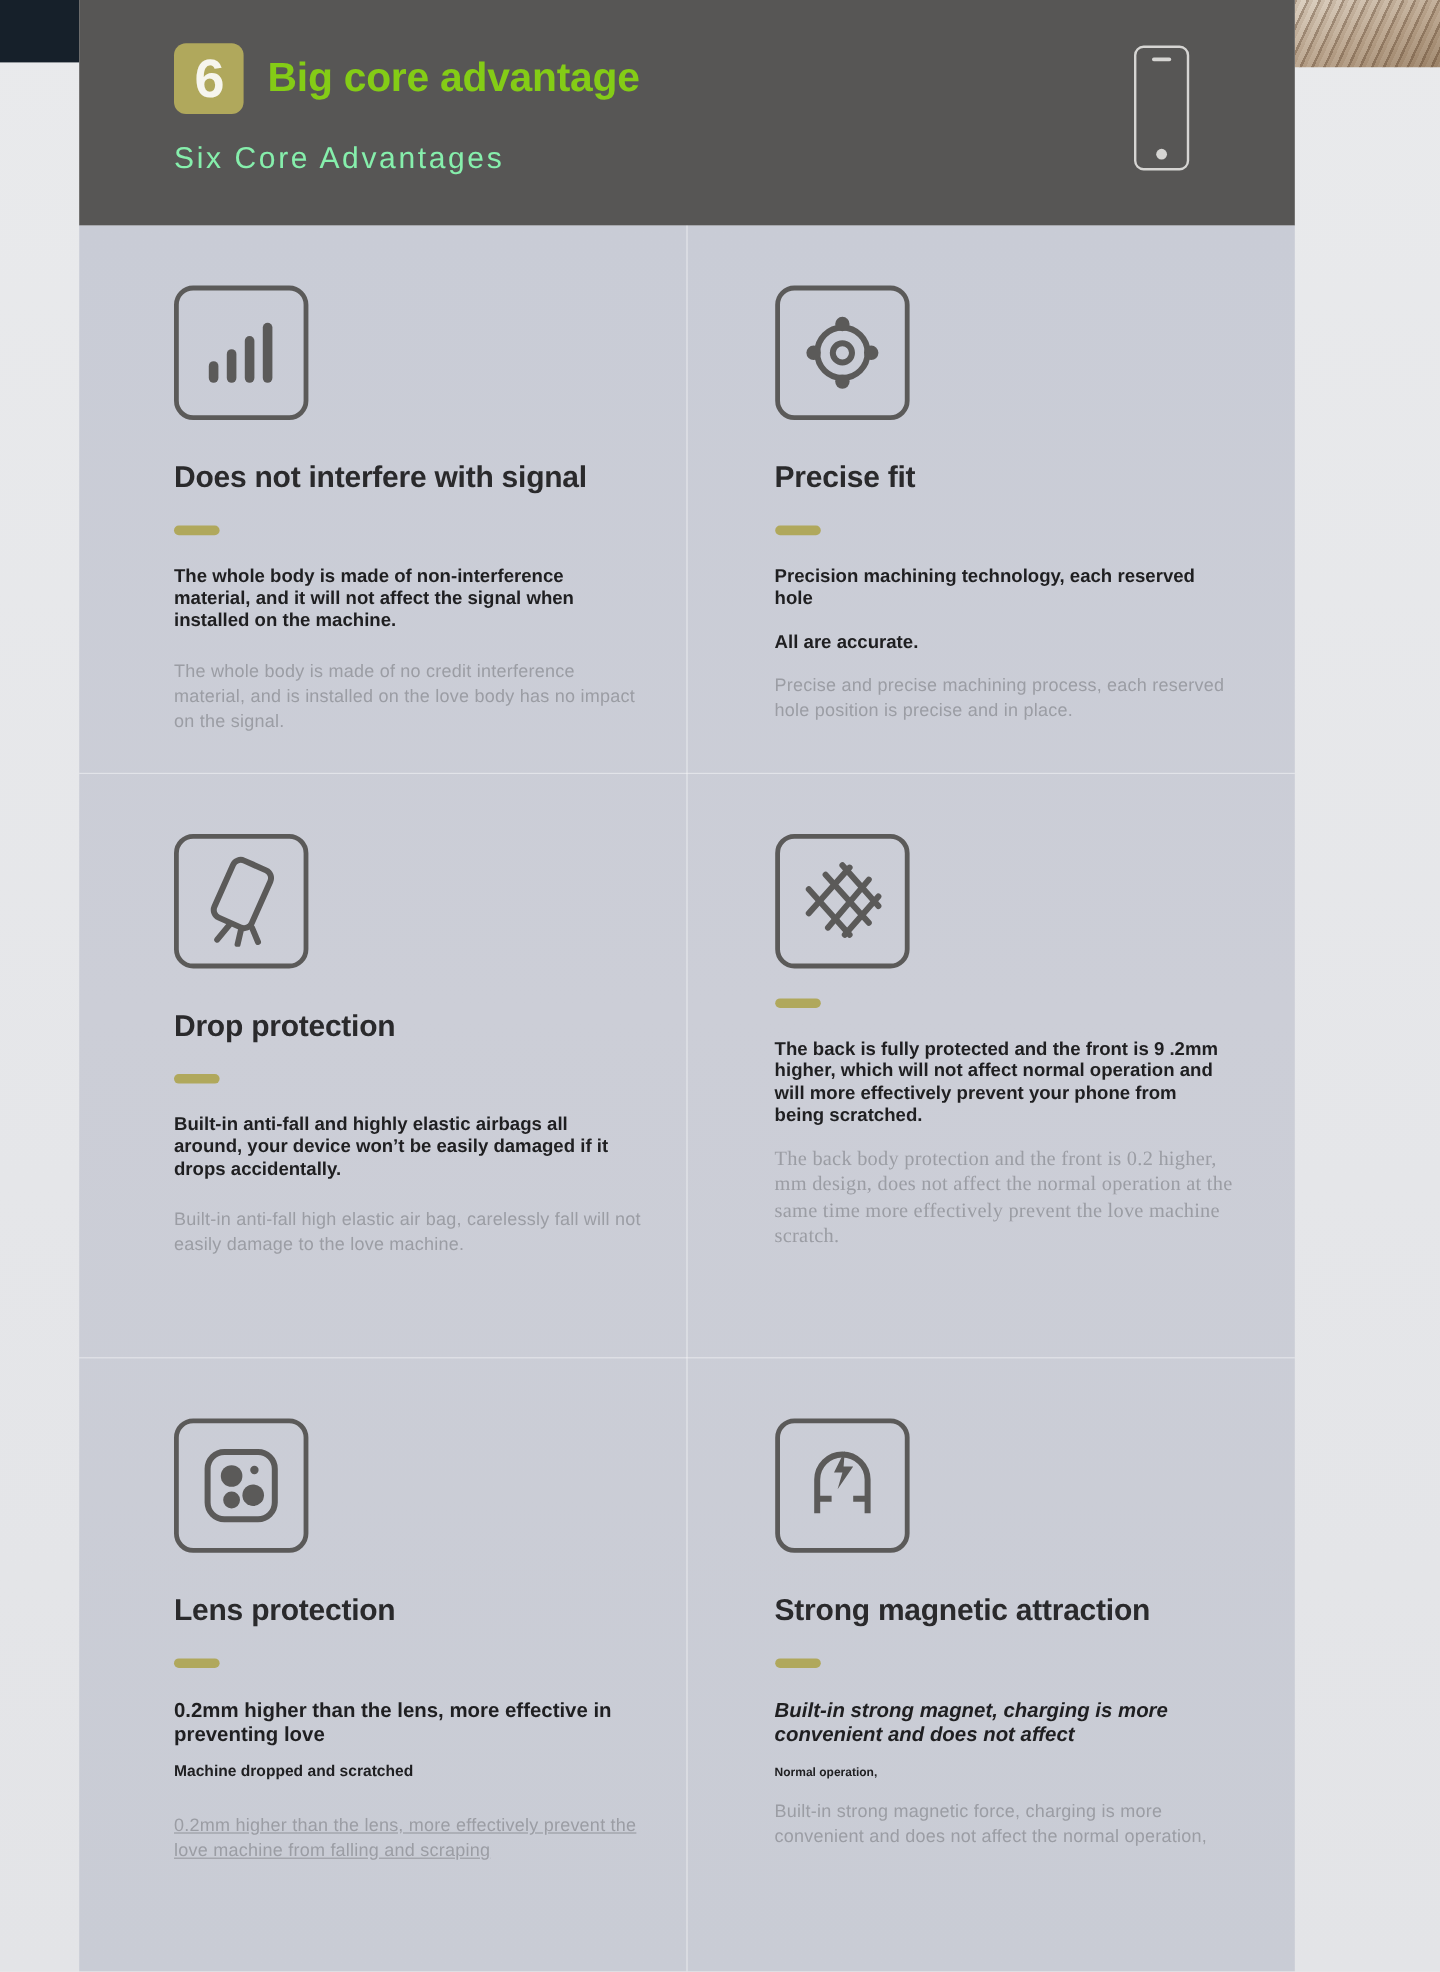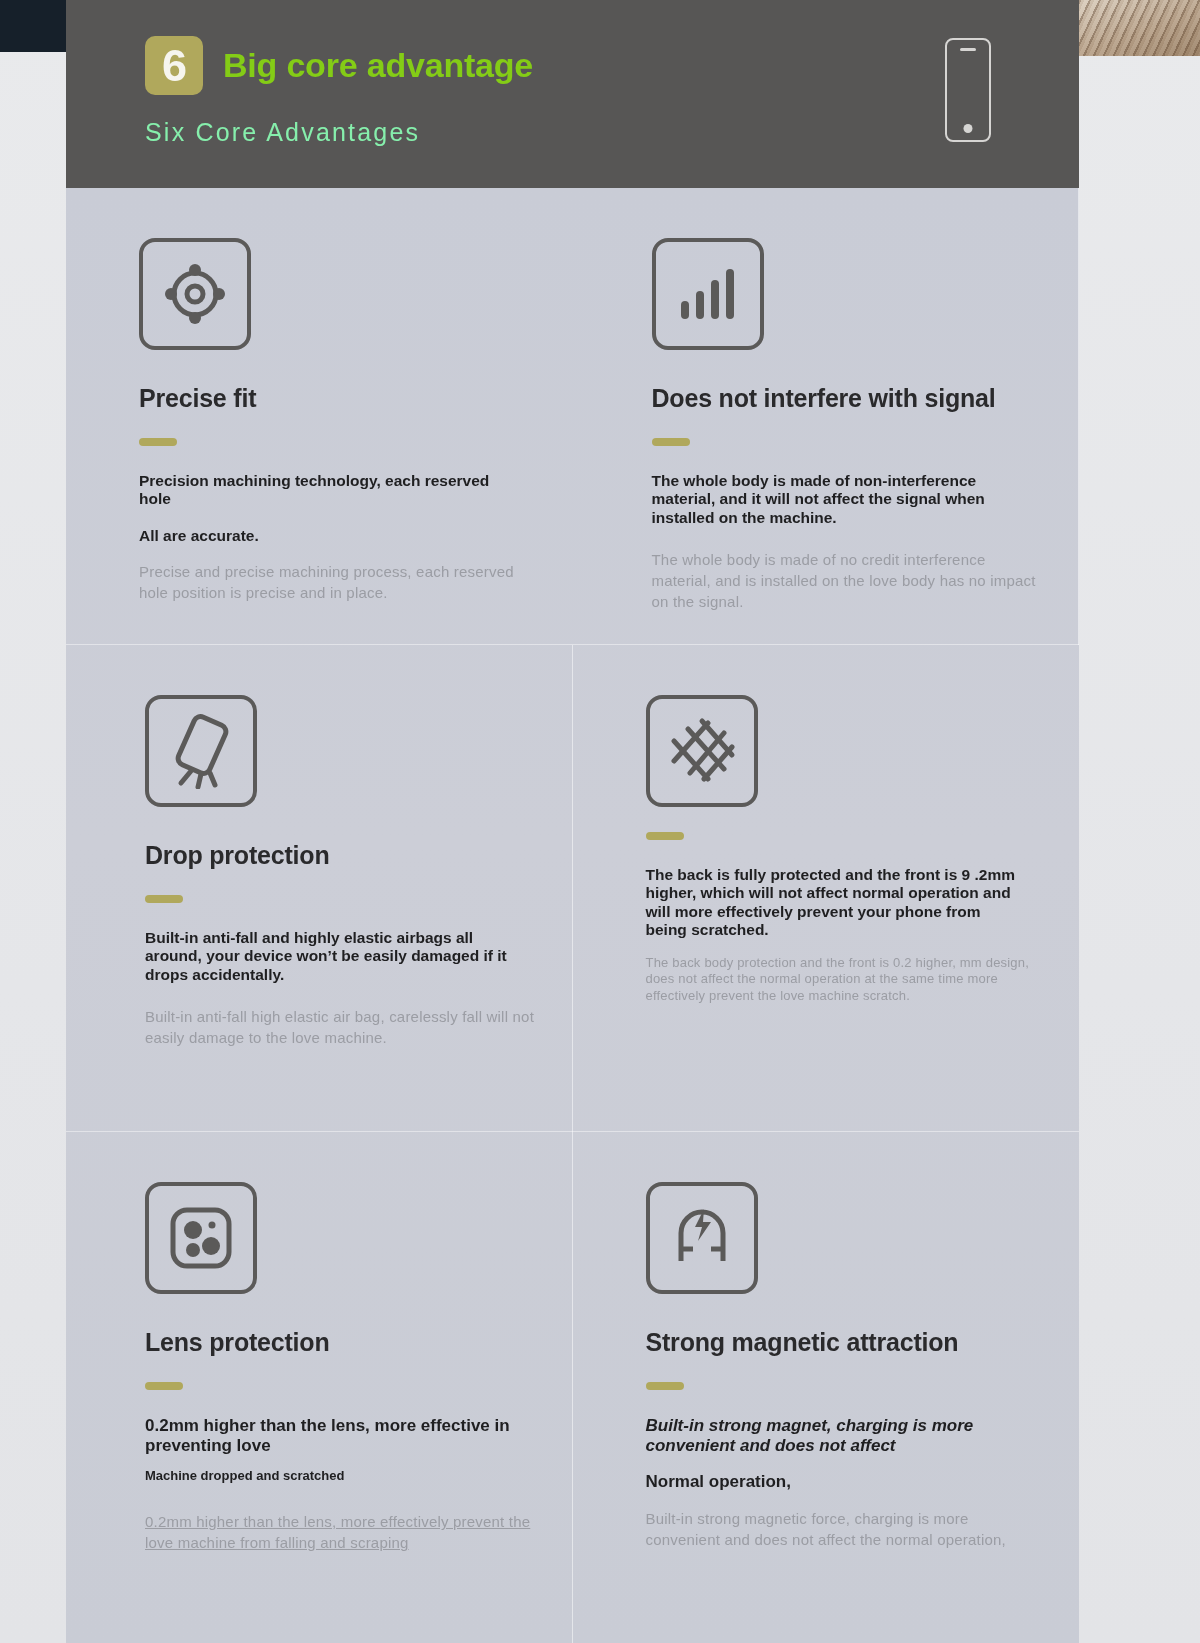--- a/index.html
+++ b/index.html
@@ -147,21 +147,21 @@
     font-weight: bold;
   }
   .desc-gray {
     margin-top: 22px;
     color: #9b9da4;
     font-size: 15px;
     line-height: 1.42;
     letter-spacing: .2px;
     max-width: 400px;
   }
-  .desc-gray.compact { font-size: 13px; line-height: 1.25; }
+  .desc-gray.compact { font-size: 17px; line-height: 1.25; font-family: Liberation Serif, serif; }
   .desc-gray.gap-sm { margin-top: 16px; }
   .desc-gray.gap-lg { margin-top: 28px; text-decoration: underline; }
 </style>
 </head>
 <body>
 
 <div id="page">
 
   <div class="edge-dark-tl"></div>
   <div class="edge-wood-tr"></div>
@@ -174,58 +174,58 @@
       </div>
       <div class="header-sub">Six Core Advantages</div>
     </div>
     <div class="phone-badge">
       <span class="speaker"></span>
       <span class="home"></span>
     </div>
   </div>
 
   <div class="grid">
-
-    <div class="card col2 bordered-bottom">
-      <div class="icon-box">
-        <svg width="68" height="68" viewBox="0 0 68 68">
-          <g fill="none" stroke="#5b5a59" stroke-width="5">
-            <circle cx="34" cy="34" r="21"></circle>
-            <circle cx="34" cy="34" r="8"></circle>
-          </g>
-          <g fill="#5b5a59">
-            <circle cx="34" cy="10" r="6"></circle>
-            <circle cx="34" cy="58" r="6"></circle>
-            <circle cx="10" cy="34" r="6"></circle>
-            <circle cx="58" cy="34" r="6"></circle>
-          </g>
-        </svg>
-      </div>
-      <div class="card-title">Precise fit</div>
-      <div class="accent-bar"></div>
-      <div class="desc-bold">Precision machining technology, each reserved hole</div>
-      <div class="desc-sub-bold" style="font-size:15.5px;margin-top:18px">All are accurate.</div>
-      <div class="desc-gray gap-sm">Precise and precise machining process, each reserved hole position is precise and in place.</div>
-    </div>
 
     <div class="card bordered-right bordered-bottom">
       <div class="icon-box">
         <svg width="62" height="58" viewBox="0 0 62 58">
           <g fill="#5b5a59">
             <rect x="4" y="36" width="8" height="18" rx="4"></rect>
             <rect x="19" y="26" width="8" height="28" rx="4"></rect>
             <rect x="34" y="15" width="8" height="39" rx="4"></rect>
             <rect x="49" y="4" width="8" height="50" rx="4"></rect>
           </g>
         </svg>
       </div>
       <div class="card-title">Does not interfere with signal</div>
       <div class="accent-bar"></div>
       <div class="desc-bold">The whole body is made of non-interference material, and it will not affect the signal when installed on the machine.</div>
       <div class="desc-gray">The whole body is made of no credit interference material, and is installed on the love body has no impact on the signal.</div>
+    </div>
+
+    <div class="card col2 bordered-bottom">
+      <div class="icon-box">
+        <svg width="68" height="68" viewBox="0 0 68 68">
+          <g fill="none" stroke="#5b5a59" stroke-width="5">
+            <circle cx="34" cy="34" r="21"></circle>
+            <circle cx="34" cy="34" r="8"></circle>
+          </g>
+          <g fill="#5b5a59">
+            <circle cx="34" cy="10" r="6"></circle>
+            <circle cx="34" cy="58" r="6"></circle>
+            <circle cx="10" cy="34" r="6"></circle>
+            <circle cx="58" cy="34" r="6"></circle>
+          </g>
+        </svg>
+      </div>
+      <div class="card-title">Precise fit</div>
+      <div class="accent-bar"></div>
+      <div class="desc-bold">Precision machining technology, each reserved hole</div>
+      <div class="desc-sub-bold" style="font-size:15.5px;margin-top:18px">All are accurate.</div>
+      <div class="desc-gray gap-sm">Precise and precise machining process, each reserved hole position is precise and in place.</div>
     </div>
 
     <div class="card bordered-right bordered-bottom">
       <div class="icon-box">
         <svg width="72" height="76" viewBox="0 0 72 76">
           <g fill="none" stroke="#5b5a59" stroke-width="5" stroke-linejoin="round">
             <rect x="20" y="6" width="34" height="52" rx="7" transform="rotate(24 37 32)"></rect>
           </g>
           <g stroke="#5b5a59" stroke-width="5" stroke-linecap="round">
             <line x1="16" y1="70" x2="26" y2="58"></line>
@@ -284,18 +284,18 @@
           <g stroke="#5b5a59" stroke-width="5">
             <line x1="10" y1="44" x2="22" y2="44"></line>
             <line x1="40" y1="44" x2="52" y2="44"></line>
           </g>
           <path d="M33 4 L24 22 L31 22 L27 36 L40 17 L32 17 Z" fill="#5b5a59"></path>
         </svg>
       </div>
       <div class="card-title">Strong magnetic attraction</div>
       <div class="accent-bar"></div>
       <div class="desc-bold tiny">Built-in strong magnet, charging is more convenient and does not affect</div>
-      <div class="desc-sub-bold" style="font-size:17px;margin-top:16px">Normal operation,</div>
+      <div class="desc-sub-bold" style="font-size:10px;margin-top:16px">Normal operation,</div>
       <div class="desc-gray gap-sm">Built-in strong magnetic force, charging is more convenient and does not affect the normal operation,</div>
     </div>
 
   </div>
 </div>
 
 </body></html>

